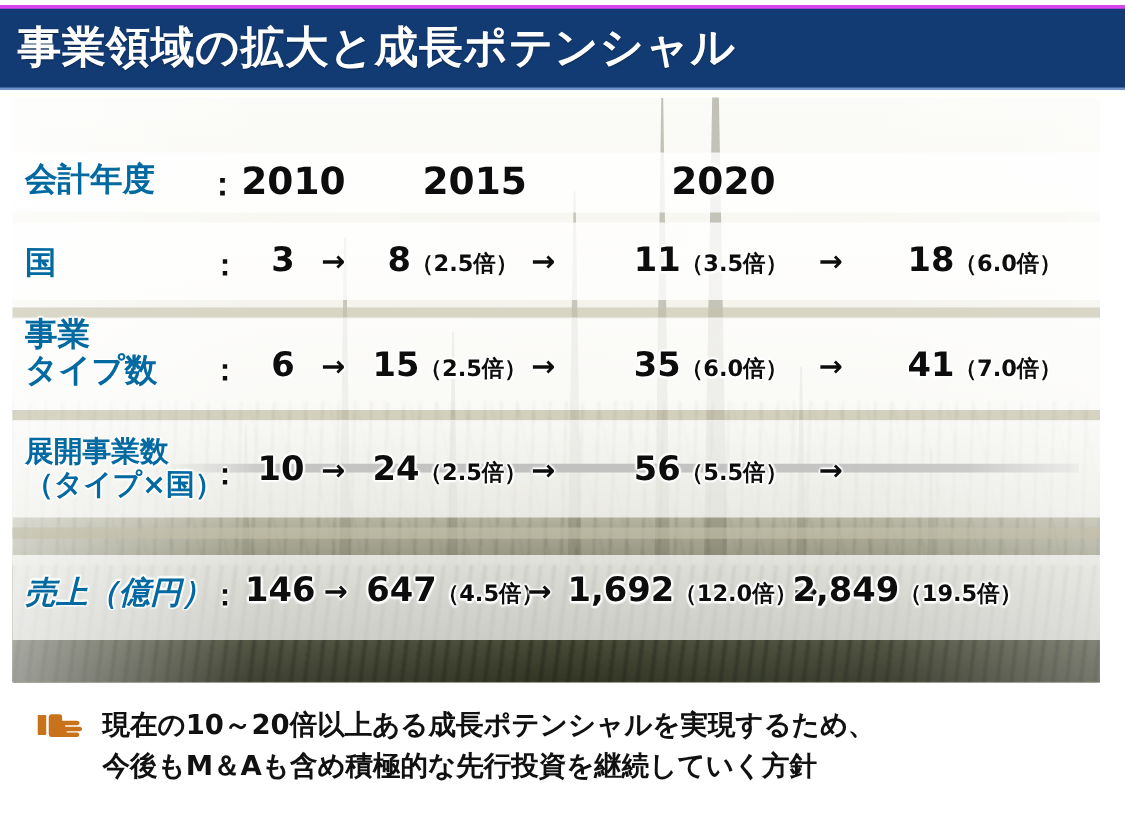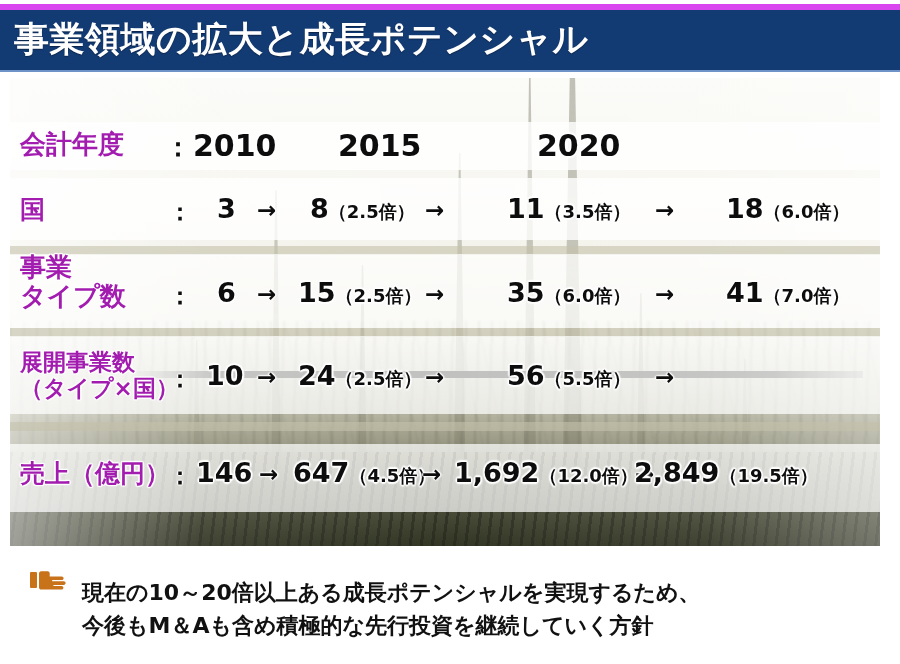--- a/index.html
+++ b/index.html
@@ -10,21 +10,21 @@
     font-family:"Liberation Sans","DejaVu Sans",sans-serif;
     overflow:hidden;
     position:relative;
   }
   .slide{position:relative;width:900px;height:664px;background:#fff;overflow:hidden;}
 
   
   .title-bar{
     position:absolute;left:0;top:4px;width:900px;height:68px;
     background:#123a73;
-    border-top:6px solid #d946ef;
+    border-top:3px solid #d946ef;
     border-bottom:2px solid #6d93c8;
     box-sizing:border-box;
   }
   .title-text{
     position:absolute;left:14px;top:50%;transform:translateY(-52%);
     color:#ffffff;
     font-size:35px;font-weight:bold;letter-spacing:0.5px;
     white-space:nowrap;
     font-family:"DejaVu Sans","Liberation Sans",sans-serif;
     text-shadow:0 1px 1px rgba(0,0,0,.35);
@@ -103,21 +103,21 @@
   .r-ten{top:258px;height:78px;}
   .r-uri{top:366px;height:68px;}
 
   .sep{position:absolute;left:0;width:870px;height:9px;background:rgba(196,194,170,.60);}
   .s1{top:168px;}
   .s2{top:250px;}
   .s3{top:344px;}
 
   .lbl{
     position:absolute;left:10px;
-    font-weight:bold;color:#a21caf;
+    font-weight:bold;color:#0369a1;
     font-family:"DejaVu Sans","Liberation Sans",sans-serif;
     line-height:1.12;
     white-space:pre-line;
     text-shadow:
       -1.4px 0 1px #fff,1.4px 0 1px #fff,0 -1.4px 1px #fff,0 1.4px 1px #fff,
       -1px -1px 1px #fff,1px -1px 1px #fff,-1px 1px 1px #fff,1px 1px 1px #fff;
   }
   .colon{
     position:absolute;
     font-weight:bold;color:#0d0d0d;
@@ -149,21 +149,21 @@
   }
 
   
   .footnote{
     position:absolute;left:0;top:560px;width:900px;
   }
   .hand-icon{
     position:absolute;left:30px;top:8px;width:44px;height:24px;
   }
   .fn-text{
-    position:absolute;left:82px;top:16px;
+    position:absolute;left:82px;top:4px;
     font-size:22px;font-weight:bold;color:#111;
     line-height:1.52;
     font-family:"DejaVu Sans","Liberation Sans",sans-serif;
     white-space:pre-line;
   }
   .bottom-faint{
     position:absolute;left:0;bottom:0;width:900px;height:14px;
     text-align:center;color:#dcdcdc;font-size:9px;overflow:hidden;
     font-family:"DejaVu Sans","Liberation Sans",sans-serif;
   }
@@ -235,21 +235,21 @@
     <div class="lbl" style="top:272px;font-size:23px;">展開事業数
 （タイプ×国）</div>
     <div class="colon" style="left:158px;top:285px;font-size:24px;">：</div>
     <div class="cell" style="left:196px;top:282px;"><span class="num">10</span></div>
     <div class="arrow" style="left:247px;top:286px;">→</div>
     <div class="cell" style="left:288px;top:282px;"><span class="num">24</span><span class="mult">（2.5倍）</span></div>
     <div class="arrow" style="left:415px;top:286px;">→</div>
     <div class="cell" style="left:497px;top:282px;"><span class="num">56</span><span class="mult">（5.5倍）</span></div>
     <div class="arrow" style="left:645px;top:286px;">→</div>
 
-    <div class="lbl" style="top:382px;font-size:25px;">売上（億円）</div>
+    <div class="lbl" style="top:382px;font-size:25px;font-style:italic;">売上（億円）</div>
     <div class="colon" style="left:158px;top:382px;font-size:24px;">：</div>
     <div class="cell" style="left:186px;top:379px;"><span class="num">146</span></div>
     <div class="arrow" style="left:249px;top:383px;">→</div>
     <div class="cell" style="left:283px;top:379px;"><span class="num">647</span><span class="mult">（4.5倍）</span></div>
     <div class="arrow" style="left:412px;top:383px;">→</div>
     <div class="cell" style="left:444px;top:379px;"><span class="num">1,692</span><span class="mult">（12.0倍）</span></div>
     <div class="arrow" style="left:625px;top:383px;">→</div>
     <div class="cell" style="left:624px;top:379px;"><span class="num">2,849</span><span class="mult">（19.5倍）</span></div>
 
   </div>

